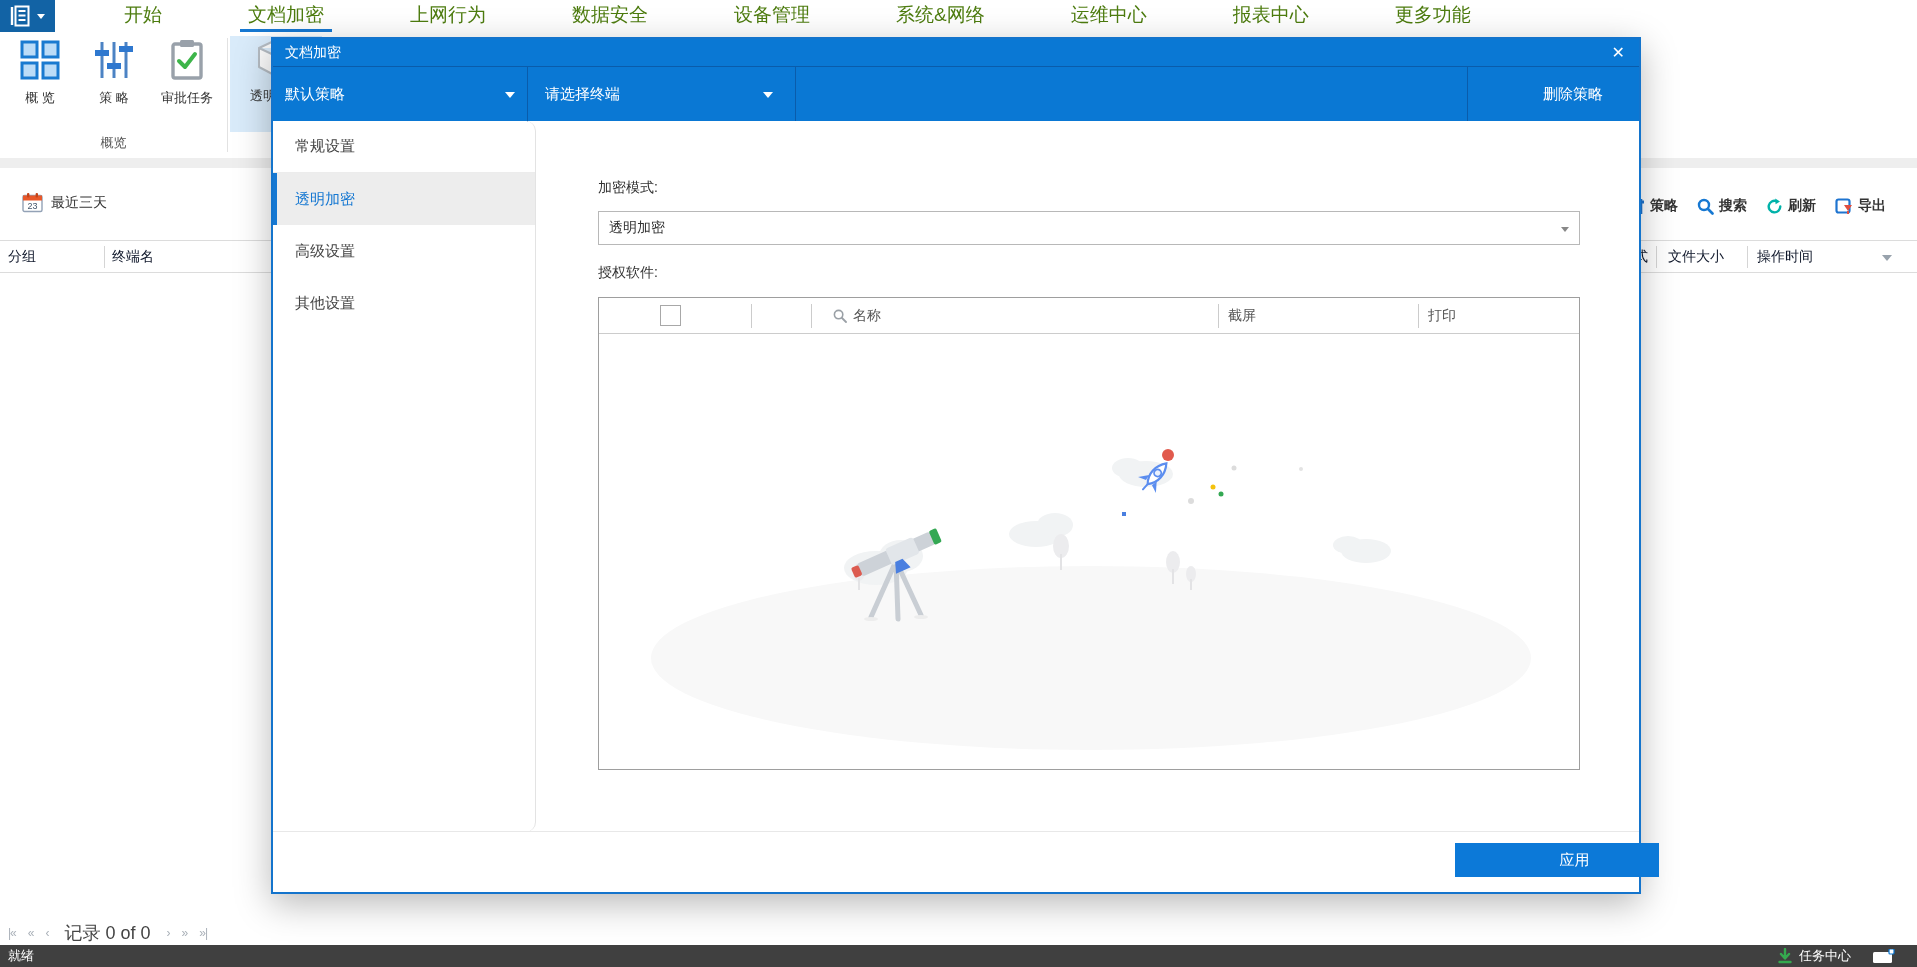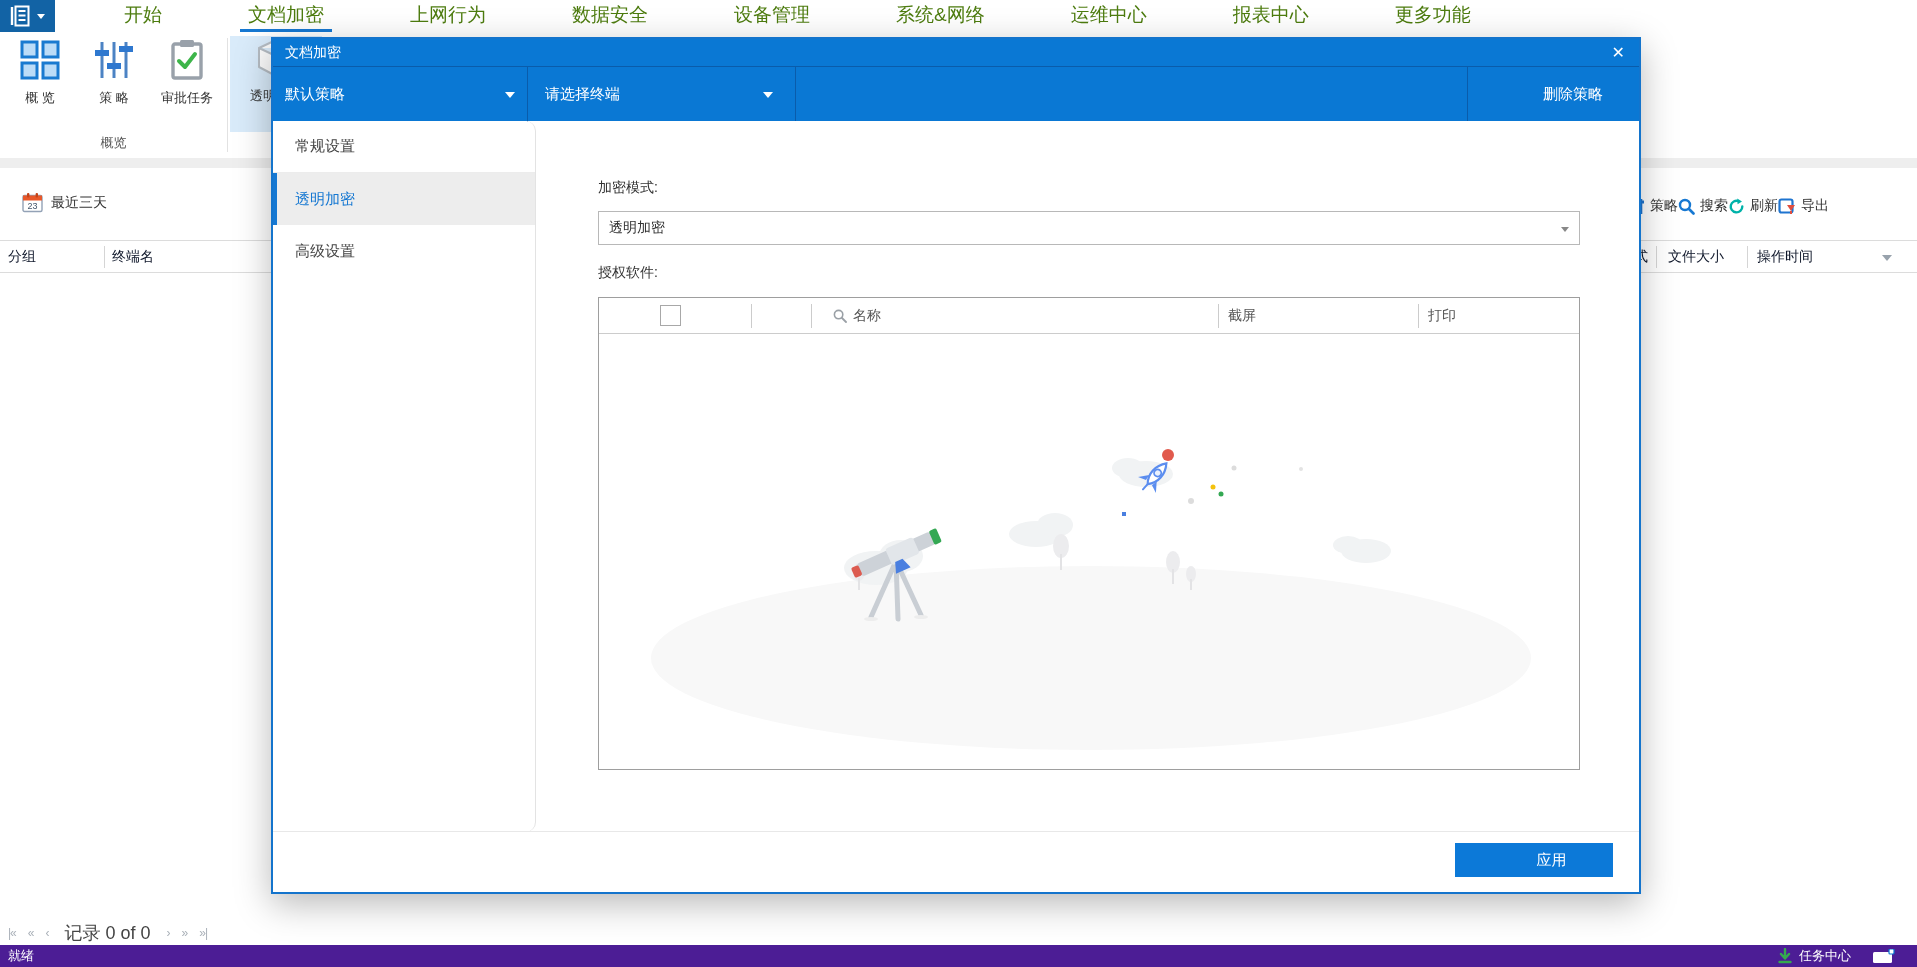--- a/index.html
+++ b/index.html
@@ -28,30 +28,30 @@
   
   .date-filter { position:absolute; left:22px; top:192px; display:flex; align-items:center; gap:8px; cursor:pointer; }
   .date-filter-label { font-size:14px; color:#333; }
   .cal-num { font-size:9px; fill:#44566b; font-family:"Liberation Sans",sans-serif; }
 
   .bg-header-row { position:absolute; left:0; top:240px; width:100%; height:33px; background:#fff; border-top:1px solid #dcdcdc; border-bottom:1px solid #dcdcdc; }
   .bg-col { position:absolute; top:0; height:100%; display:flex; align-items:center; font-size:14px; color:#0f172a; cursor:pointer; }
   .bg-col-div { position:absolute; top:5px; width:1px; height:22px; background:#d5d5d5; }
   .hdr-caret { position:absolute; top:14px; width:0; height:0; border-left:5px solid transparent; border-right:5px solid transparent; border-top:6px solid #98a2ac; cursor:pointer; }
 
-  .right-toolbar { position:absolute; top:192px; left:1628px; height:28px; display:flex; align-items:center; gap:0; }
+  .right-toolbar { position:absolute; top:192px; left:1628px; height:28px; display:flex; align-items:center; gap:19px;font-weight:bold; }
   .rt-btn { display:flex; align-items:center; gap:5px; font-size:14px; color:#333; cursor:pointer; white-space:nowrap; }
 
   
   .pagination { position:absolute; left:8px; top:920px; height:25px; display:flex; align-items:center; gap:12px; }
   .pg-glyph { font-size:12px; color:#a9b0b8; cursor:pointer; letter-spacing:-1px; }
   .pg-text { font-size:18px; color:#444; margin:0 4px; }
 
   
-  .statusbar { position:absolute; left:0; top:945px; width:100%; height:22px; background:#4c1d95; }
+  .statusbar { position:absolute; left:0; top:945px; width:100%; height:22px; background:#404040; }
   .status-left { position:absolute; left:8px; top:0; line-height:22px; color:#fff; font-size:13px; }
   .task-center { position:absolute; right:66px; top:0; height:22px; display:flex; align-items:center; gap:6px; color:#fff; font-size:13px; cursor:pointer; }
   .tray-icon { position:absolute; right:22px; top:4px; cursor:pointer; }
 
   
   .dialog { position:absolute; left:271px; top:37px; width:1370px; height:857px; background:#fff; border:2px solid #1474cc; box-shadow:0 10px 34px rgba(0,0,0,.28); z-index:10; }
   .dlg-titlebar { position:absolute; left:0; top:0; width:100%; height:27px; background:#0a78d4; display:flex; align-items:center; padding:0 12px; }
   .dlg-title { color:#fff; font-size:14px; }
   .dlg-close { position:absolute; right:14px; top:2px; color:#fff; font-size:16px; line-height:24px; cursor:pointer; }
   .dlg-toolbar { position:absolute; left:0; top:27px; width:100%; height:55px; background:#0a78d4; border-top:1px solid #0a5cab; }
@@ -73,21 +73,21 @@
 
   .sw-table { position:absolute; left:61px; top:176px; width:982px; height:473px; border:1px solid #9e9e9e; background:#fff; overflow:hidden; }
   .sw-thead { position:absolute; left:0; top:0; width:100%; height:36px; border-bottom:1px solid #ccc; background:#fff; }
   .th-div { position:absolute; top:6px; width:1px; height:24px; background:#ccc; }
   .th-cell { position:absolute; top:0; height:36px; display:flex; align-items:center; font-size:14px; color:#555; cursor:pointer; }
   .hdr-checkbox { position:absolute; left:61px; top:7px; width:21px; height:21px; border:1px solid #a8a8a8; background:#fff; cursor:pointer; }
 
   .illustration { position:absolute; left:0; top:130px; width:982px; height:330px; }
 
   .dlg-footer { position:absolute; left:0; bottom:0; width:100%; height:61px; border-top:1px solid #e8e8e8; background:#fff; }
-  .apply-btn { position:absolute; left:1182px; top:11px; width:158px; height:34px; background:#0c79d8; color:#fff; font-size:15px; display:flex; align-items:center; justify-content:center; cursor:pointer;padding-left:35px; }
+  .apply-btn { position:absolute; left:1182px; top:11px; width:204px; height:34px; background:#0c79d8; color:#fff; font-size:15px; display:flex; align-items:center; justify-content:center; cursor:pointer;padding-left:35px; }
 </style>
 </head>
 <body>
 
 <div class="screen">
 
   <div class="menubar">
     <div class="app-btn">
       <span style="display:flex;">
         <svg width="24" height="22" viewBox="0 0 24 22">
@@ -278,20 +278,21 @@
       </div>
       <div class="tb-vdiv" style="left:522px;"></div>
       <div class="tb-vdiv" style="left:1194px;"></div>
       <div class="delete-btn">删除策略</div>
     </div>
 
     <div class="dlg-sidebar">
       <div class="side-item first">常规设置</div>
       <div class="side-item selected">透明加密</div>
       <div class="side-item">高级设置</div>
+      <div class="side-item">其他设置</div>
     </div>
 
     <div class="dlg-content">
       <div class="fld-label" style="top:58px;">加密模式:</div>
 
       <div class="mode-select">
         <span>透明加密</span>
         <span class="sel-caret"></span>
       </div>
 

